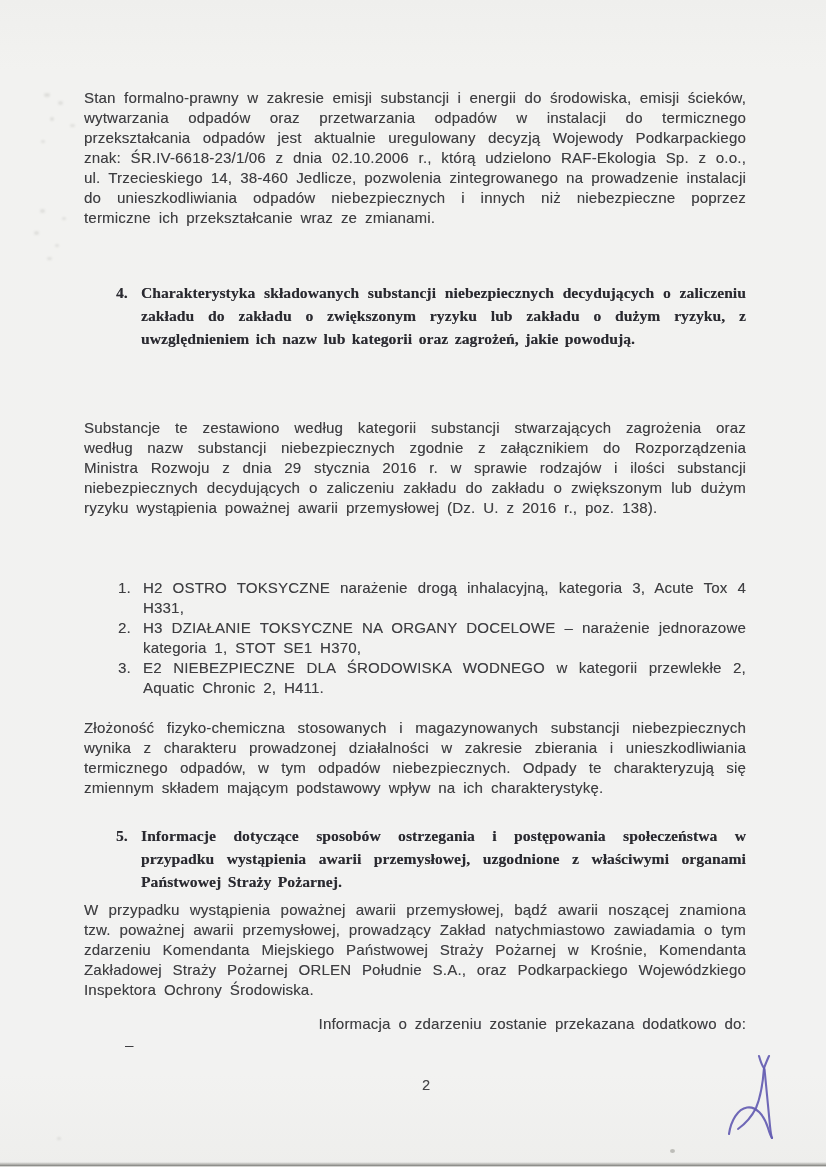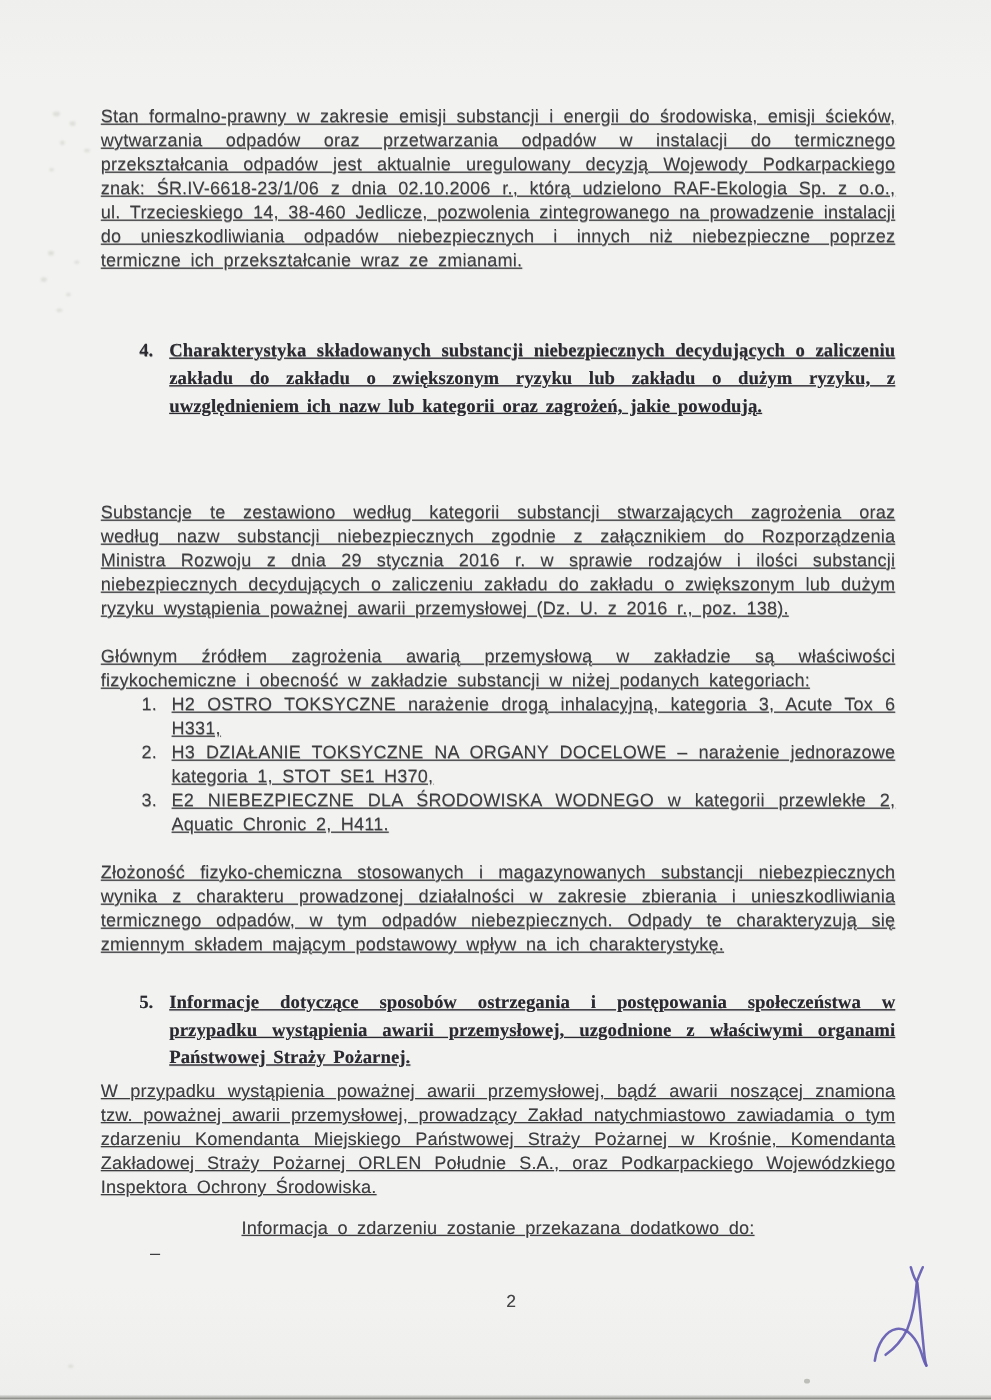--- a/index.html
+++ b/index.html
@@ -6,21 +6,21 @@
   .page {
     position: relative;
     width: 826px;
     height: 1167px;
     margin: 0 auto;
     background: linear-gradient(180deg, #efefed 0%, #f2f2f0 6%, #f2f2f1 92%, #eeeeec 100%);
     overflow: hidden;
     font-family: "Liberation Sans", "DejaVu Sans", sans-serif;
     color: #3e3e41;
   }
-  .abs { position: absolute; left: 84px; width: 662px; margin: 0; text-decoration: underline; }
+  .abs { position: absolute; left: 84px; width: 662px; margin: 0; }
   .body-text {
     font-size: 15px;
     line-height: 20px;
     letter-spacing: 0.2px;
     word-spacing: 3.5px;
     text-align: justify;
     text-shadow: 0.2px 0.2px 0.4px rgba(62,62,66,0.45);
   }
   .heading {
     font-family: "Liberation Serif", "DejaVu Serif", serif;
@@ -80,47 +80,46 @@
   <p class="abs body-text" style="top:88px;">Stan formalno-prawny w zakresie emisji substancji i energii do środowiska, emisji ścieków, wytwarzania odpadów oraz przetwarzania odpadów w instalacji do termicznego przekształcania odpadów jest aktualnie uregulowany decyzją Wojewody Podkarpackiego znak: ŚR.IV-6618-23/1/06 z dnia 02.10.2006 r., którą udzielono RAF-Ekologia Sp. z o.o., ul. Trzecieskiego 14, 38-460 Jedlicze, pozwolenia zintegrowanego na prowadzenie instalacji do unieszkodliwiania odpadów niebezpiecznych i innych niż niebezpieczne poprzez termiczne ich przekształcanie wraz ze zmianami.</p>
 
   <div class="abs heading" style="top:281px;">
     <span class="hnum">4.</span>
     <span>Charakterystyka składowanych substancji niebezpiecznych decydujących o zaliczeniu zakładu do zakładu o zwiększonym ryzyku lub zakładu o dużym ryzyku, z uwzględnieniem ich nazw lub kategorii oraz zagrożeń, jakie powodują.</span>
   </div>
 
 
   <p class="abs body-text" style="top:418px;">Substancje te zestawiono według kategorii substancji stwarzających zagrożenia oraz według nazw substancji niebezpiecznych zgodnie z załącznikiem do Rozporządzenia Ministra Rozwoju z dnia 29 stycznia 2016 r. w sprawie rodzajów i ilości substancji niebezpiecznych decydujących o zaliczeniu zakładu do zakładu o zwiększonym lub dużym ryzyku wystąpienia poważnej awarii przemysłowej (Dz. U. z 2016 r., poz. 138).</p>
 
-  <p class="abs body-text" style="top:538px;">Głównym źródłem zagrożenia awarią przemysłową w zakładzie są właściwości fizykochemiczne i obecność w zakładzie substancji w niżej podanych kategoriach:</p>
 
   <div class="abs body-text hlist" style="top:578px;">
     <div class="li">
       <span class="linum">1.</span>
-      <div class="litext">H2 OSTRO TOKSYCZNE narażenie drogą inhalacyjną, kategoria 3, Acute Tox 6 H331,</div>
+      <div class="litext">H2 OSTRO TOKSYCZNE narażenie drogą inhalacyjną, kategoria 3, Acute Tox 4 H331,</div>
     </div>
     <div class="li">
       <span class="linum">2.</span>
       <div class="litext">H3 DZIAŁANIE TOKSYCZNE NA ORGANY DOCELOWE – narażenie jednorazowe kategoria 1, STOT SE1 H370,</div>
     </div>
     <div class="li">
       <span class="linum">3.</span>
       <div class="litext">E2 NIEBEZPIECZNE DLA ŚRODOWISKA WODNEGO w kategorii przewlekłe 2, Aquatic Chronic 2, H411.</div>
     </div>
   </div>
 
   <p class="abs body-text" style="top:718px;">Złożoność fizyko-chemiczna stosowanych i magazynowanych substancji niebezpiecznych wynika z charakteru prowadzonej działalności w zakresie zbierania i unieszkodliwiania termicznego odpadów, w tym odpadów niebezpiecznych. Odpady te charakteryzują się zmiennym składem mającym podstawowy wpływ na ich charakterystykę.</p>
 
   <div class="abs heading" style="top:824px;">
     <span class="hnum">5.</span>
     <span>Informacje dotyczące sposobów ostrzegania i postępowania społeczeństwa w przypadku wystąpienia awarii przemysłowej, uzgodnione z właściwymi organami Państwowej Straży Pożarnej.</span>
   </div>
 
   <p class="abs body-text" style="top:900px;">W przypadku wystąpienia poważnej awarii przemysłowej, bądź awarii noszącej znamiona tzw. poważnej awarii przemysłowej, prowadzący Zakład natychmiastowo zawiadamia o tym zdarzeniu Komendanta Miejskiego Państwowej Straży Pożarnej w Krośnie, Komendanta Zakładowej Straży Pożarnej ORLEN Południe S.A., oraz Podkarpackiego Wojewódzkiego Inspektora Ochrony Środowiska.</p>
 
-  <p class="abs body-text" style="top:1014px; text-align:center;">Informacja o zdarzeniu zostanie przekazana dodatkowo do:</p>
+  <p class="abs body-text" style="top:1014px; text-align:right;">Informacja o zdarzeniu zostanie przekazana dodatkowo do:</p>
 
   <div class="abs body-text bullet-line" style="top:1035px;">
     <span class="bullet-marker">–</span>
   </div>
 
   <div class="page-number">2</div>
 
   <svg class="signature" viewBox="0 0 126 137">
     <path d="M59,26 C61,33 62.5,36.5 64,38 C66,33 67.5,29 69,26"></path>
     <path d="M64,38 C63,52 61,66 56,78 C51,88 45,94 38,99"></path>

